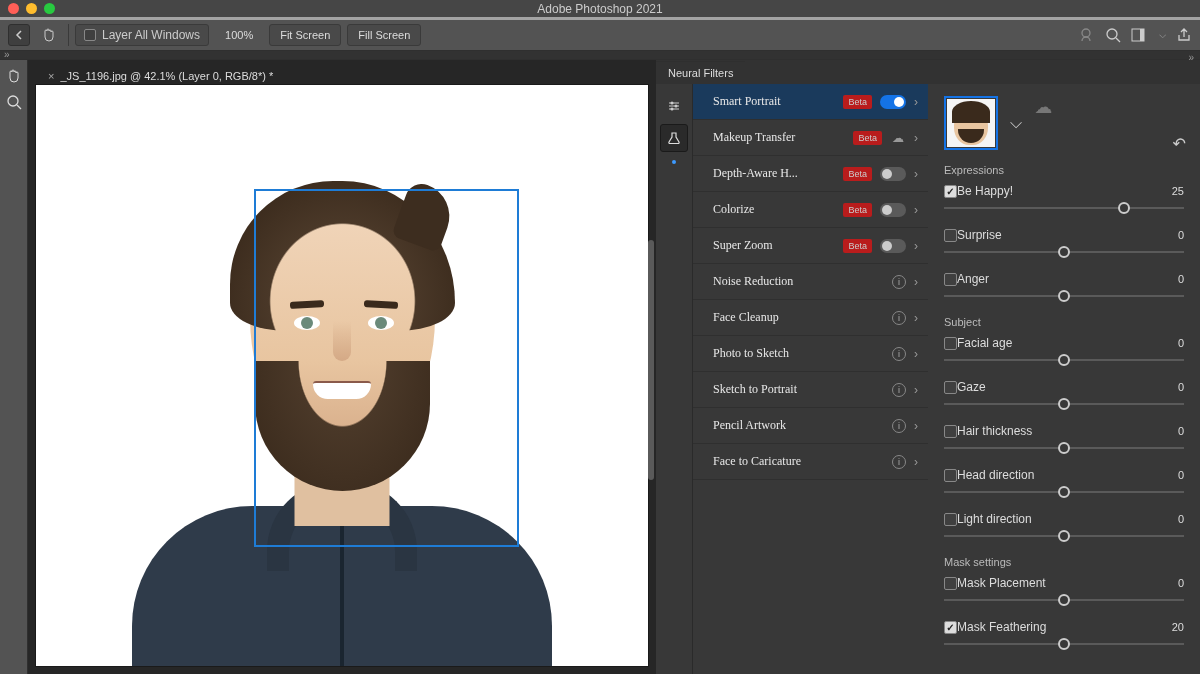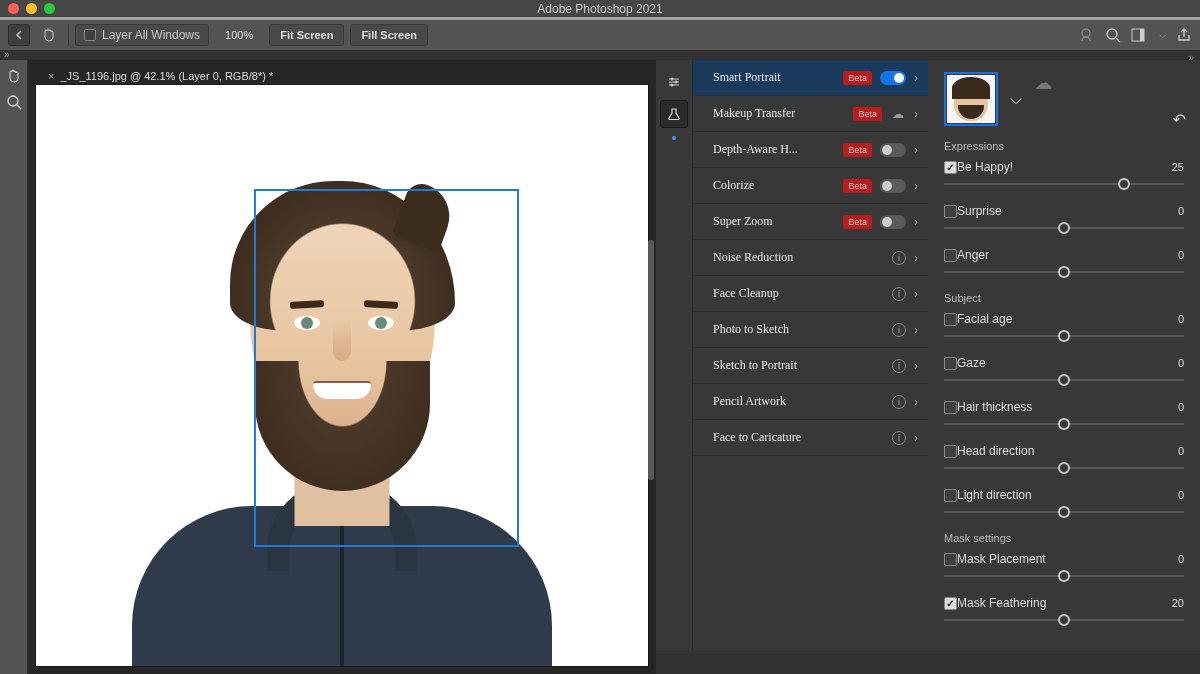--- a/index.html
+++ b/index.html
@@ -10,21 +10,21 @@
 .dot { width:11px; height:11px; border-radius:50%; }
 .dot.red{background:#ff5f57;} .dot.yellow{background:#ffbd2e;} .dot.green{background:#28c940;}
 .titlebar .title { position:absolute; left:50%; transform:translateX(-50%); font-size:12px; color:#ccc;}
 
 .toolbar { height:31px; background:#535353; display:flex; align-items:center; gap:6px; padding:0 8px; border-bottom:1px solid #2f2f2f;}
 .toolbar .back { width:22px; height:22px; display:flex; align-items:center; justify-content:center; background:#3f3f3f; border:1px solid #2f2f2f; border-radius:3px; color:#ccc; cursor:pointer;}
 .toolbar .toolicon { width:26px; height:22px; display:flex; align-items:center; justify-content:center; color:#ccc;}
 .toolbar .sep { width:1px; height:22px; background:#3a3a3a; }
 .toolbar .chk { display:flex; align-items:center; gap:6px; padding:0 8px; height:22px; border:1px solid #3a3a3a; border-radius:3px; background:#494949;}
 .toolbar .chk input { appearance:none; width:12px; height:12px; border:1px solid #888; border-radius:2px; background:#3f3f3f;}
-.toolbar .btn { padding:0 10px; height:22px; display:flex; align-items:center; border:1px solid #3a3a3a; border-radius:3px; background:#494949; color:#ddd; cursor:pointer; font-size:11px;font-weight:bold;}
+.toolbar .btn { padding:0 10px; height:22px; display:flex; align-items:center; border:1px solid #3a3a3a; border-radius:3px; background:#494949; color:#ddd; cursor:pointer; font-size:11px;}
 .toolbar .zoom { padding:0 10px; color:#ddd; font-size:11px; }
 .toolbar .spacer { flex:1; }
 .toolbar .right-icons { display:flex; gap:10px; align-items:center; color:#999;}
 .toolbar .right-icons > * { cursor:pointer; }
 
 .docstrip { height:9px; background:#323232; border-bottom:1px solid #2f2f2f; position:relative;}
 .docstrip::before, .right-dots { content:"»"; position:absolute; top:-2px; font-size:10px; color:#999;}
 .docstrip::before{ left:4px; }
 .rd2{ position:absolute; top:52px; right:6px; color:#999; font-size:10px;}
 
@@ -215,20 +215,23 @@
             <div class="hair2"></div>
         </div>
       </div>
       <div class="selection"></div>
     </div>
     <div class="scrollbar-v"></div>
   </div>
 
   <div class="right">
     <div style="display:flex;flex-direction:column;width:100%;">
+      <div class="nf-head">
+        <div class="nf-tab">Neural Filters</div>
+      </div>
       <div class="nf-body">
         <div class="nf-side">
           <div class="sbtn">
             <svg width="14" height="14" viewBox="0 0 14 14">
                 <path d="M2 4 h10 M2 7 h10 M2 10 h10" stroke="#ccc" stroke-width="1"></path>
                 <circle cx="5" cy="4" r="1.5" fill="#ccc"></circle>
                 <circle cx="9" cy="7" r="1.5" fill="#ccc"></circle>
                 <circle cx="5" cy="10" r="1.5" fill="#ccc"></circle>
               </svg>
           </div>

